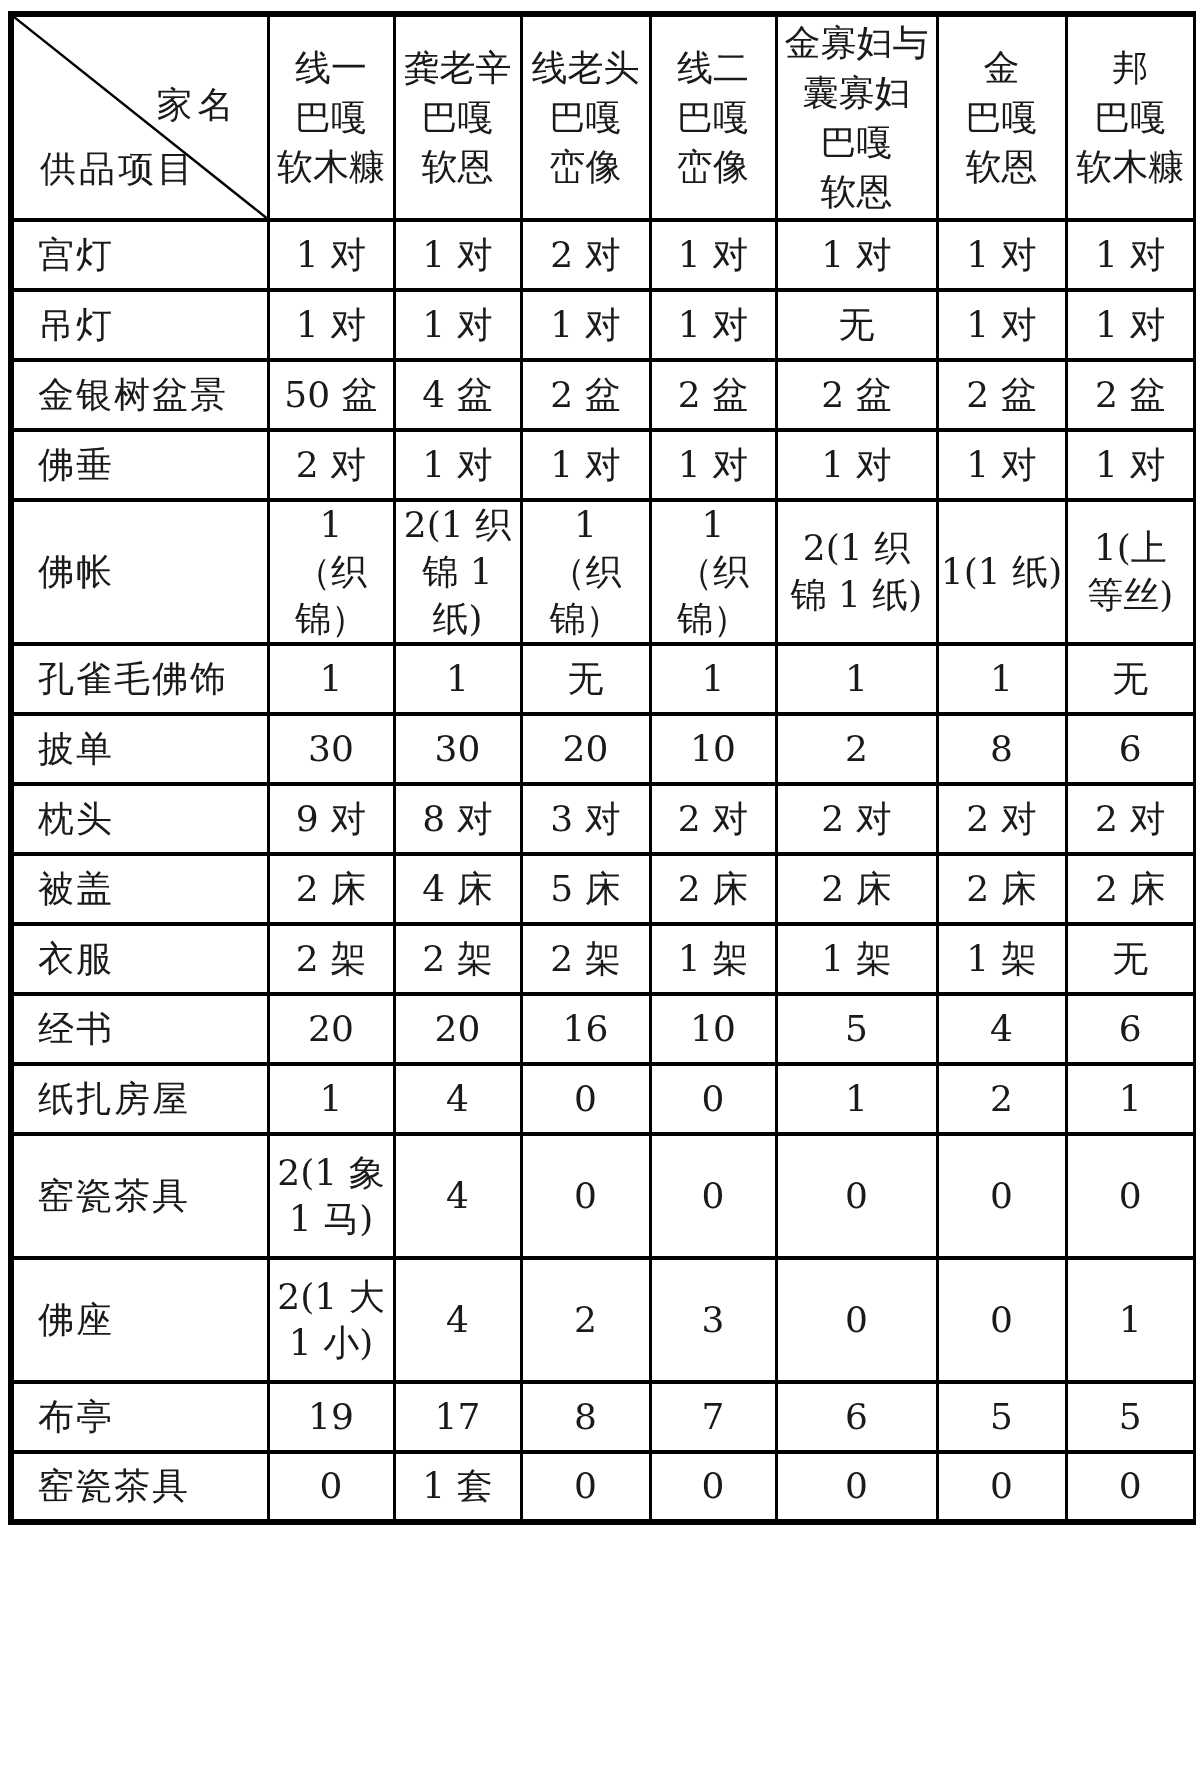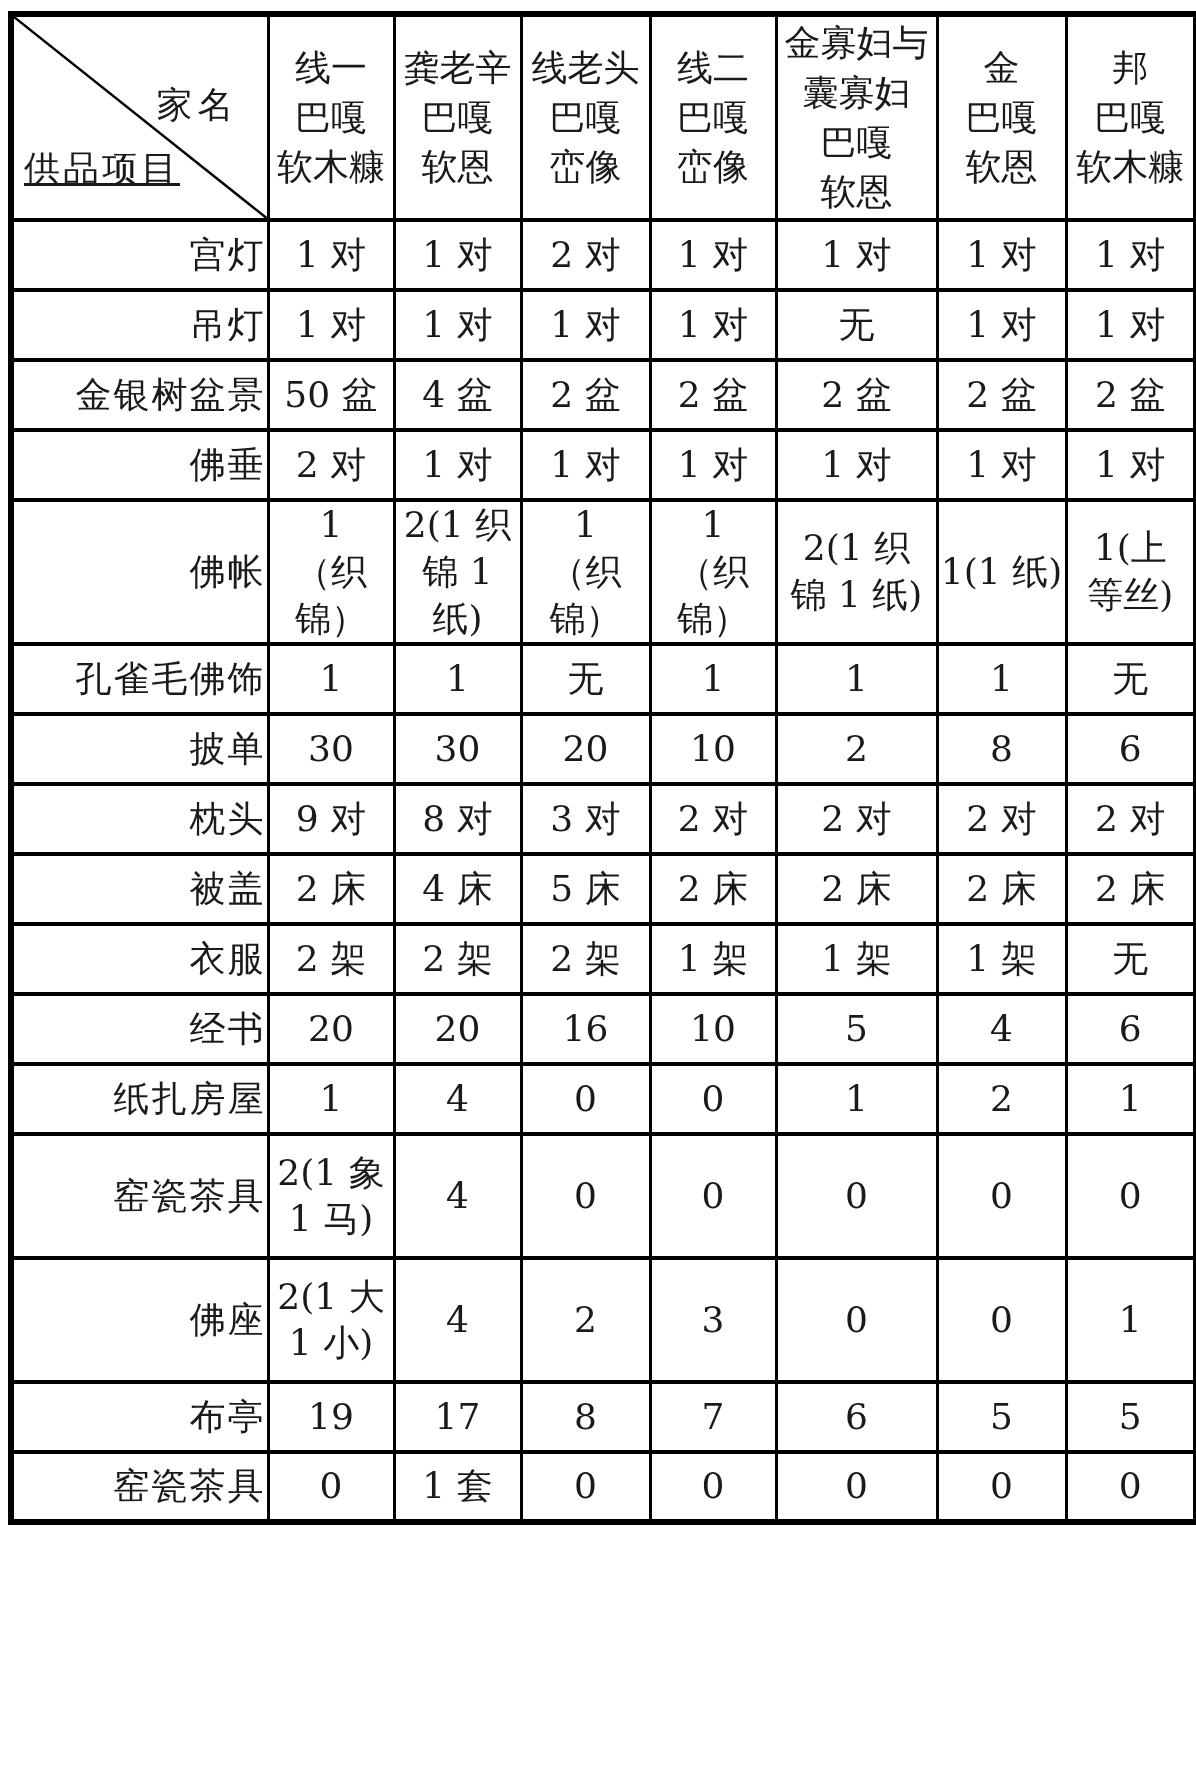--- a/index.html
+++ b/index.html
@@ -36,21 +36,21 @@
   thead tr { height: 206px; }
   tbody tr { height: 70px; }
   tbody tr.tall { height: 124px; }
 
   th.col-head {
     text-align: center;
     line-height: 1.38;
     padding: 0;
   }
   td.row-label {
-    text-align: right;
+    text-align: left;
     padding-left: 24px;
     letter-spacing: 2px;
   }
   td.cell {
     text-align: center;
     line-height: 1.3;
     padding: 0;
   }
   th.corner {
     position: relative;
@@ -66,24 +66,23 @@
     position: absolute;
     top: 56px;
     right: 28px;
     letter-spacing: 5px;
     font-size: 36px;
     margin-top: 8px;
   }
   .corner-label-bottom {
     position: absolute;
     bottom: 24px;
-    left: 10px;
+    left: 26px;
     letter-spacing: 3px;
     font-size: 36px;
-    text-decoration: underline;
   }
 </style>
 </head>
 <body>
 
 <div class="sheet">
   <table class="offerings">
     <colgroup id="cols">
         <col style="width: 257px;">
         <col style="width: 126px;">

